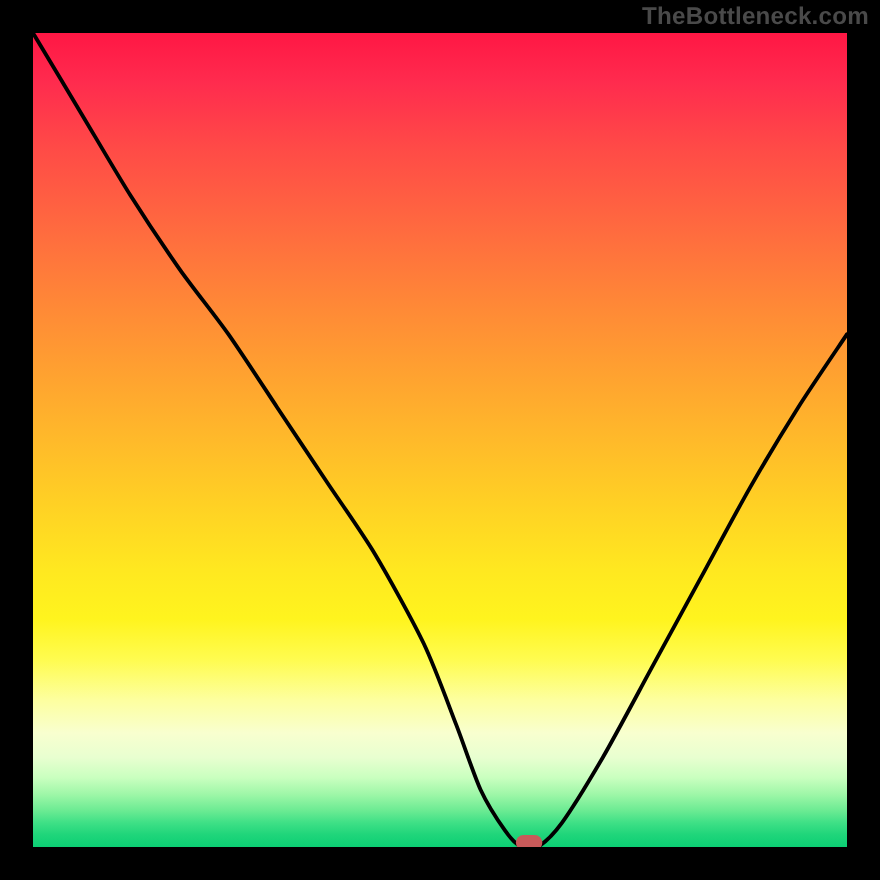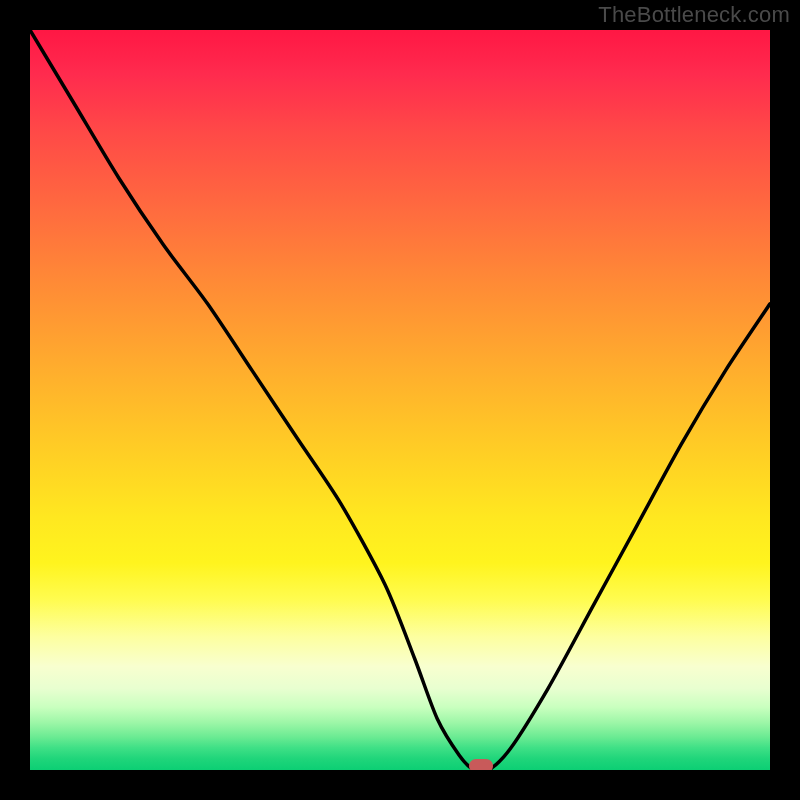--- a/index.html
+++ b/index.html
@@ -16,21 +16,21 @@
     width: 800px;
     height: 800px;
     background: #000;
   }
   .watermark {
     position: absolute;
     top: 2px;
     right: 10px;
     color: #4a4a4a;
     font-size: 22px;
-    font-weight: 400;
+    font-weight: 700;
     letter-spacing: 0.2px;
     z-index: 5;
   }
   .plot-area {
     position: absolute;
     left: 30px;
     top: 30px;
     width: 740px;
     height: 740px;
     overflow: hidden;

